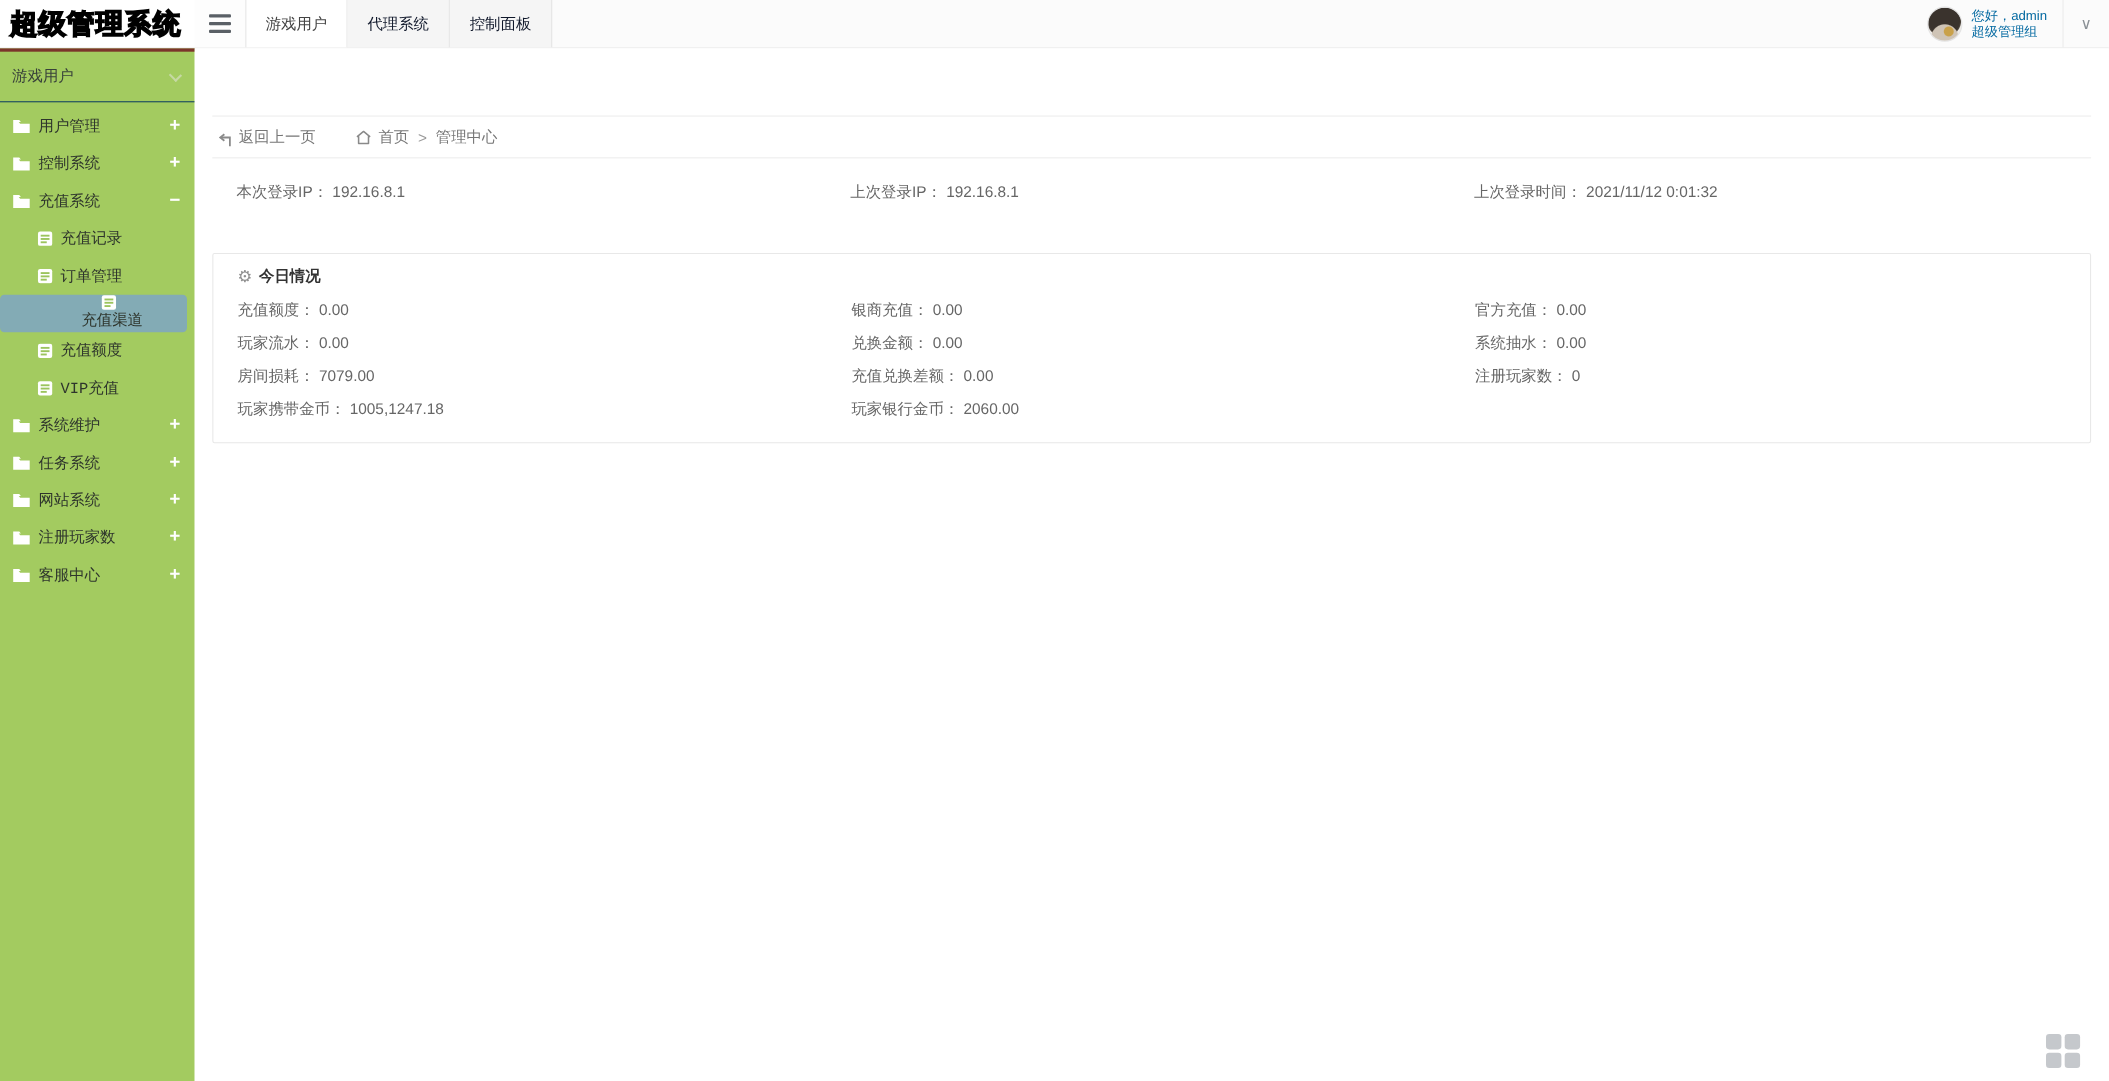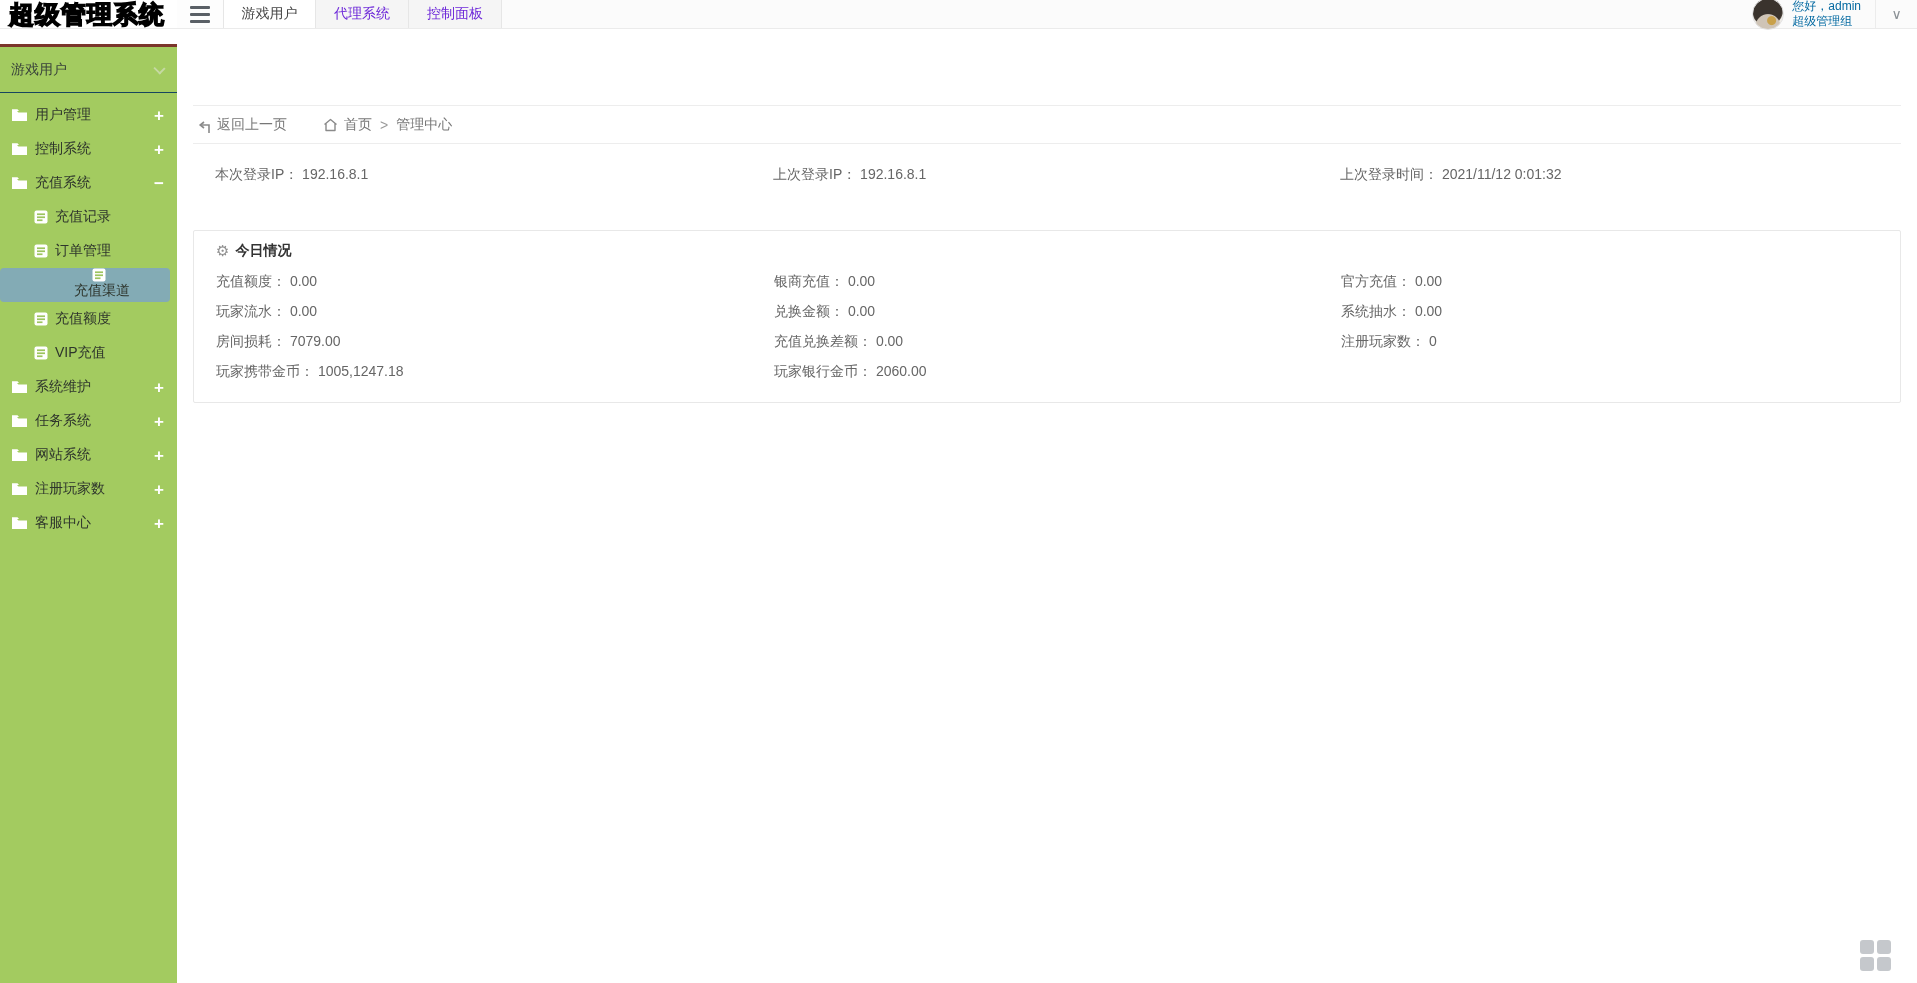--- a/index.html
+++ b/index.html
@@ -1,31 +1,31 @@
 <!DOCTYPE html>
 <html style="--sidebar-green: #a3cb60; --sidebar-selected: #83abb5; --sidebar-sep: #17465f; --sidebar-topline: #7b352b;"><head>
 <meta charset="utf-8">
 <style>
   * { margin:0; padding:0; box-sizing:border-box; }
   html,body { width:1917px; height:983px; overflow:hidden;
     font-family:"Liberation Sans","DejaVu Sans",sans-serif; background:#fff; }
 
   
-  .topbar { position:absolute; top:0; left:0; right:0; height:29px;
+  .topbar { position:absolute; top:0; left:0; right:0; height:44px;
     background:#fbfbfb; border-bottom:1px solid #ebebeb; display:flex; align-items:stretch; }
   .logo-box { width:177px; background:#fff; display:flex; align-items:center;
     padding-left:9px; }
   .logo-text { font-size:25px; font-weight:900; color:#000; letter-spacing:1px;
     -webkit-text-stroke:1.4px #000; white-space:nowrap; }
   .burger { width:46px; display:flex; flex-direction:column; justify-content:center;
     align-items:center; gap:4px; cursor:pointer; background:#fdfdfd; }
   .burger span { display:block; width:20px; height:3px; background:#5a6066; border-radius:1px; }
   .tabs { display:flex; align-items:stretch; }
   .tab { width:93px; display:flex; align-items:center; justify-content:center;
-    font-size:14px; color:#6d28d9; background:#f5f5f5; border-right:1px solid #e6e6e6;
+    font-size:14px; color:#0f172a; background:#f5f5f5; border-right:1px solid #e6e6e6;
     cursor:pointer; }
   .tab:first-child { border-left:1px solid #e6e6e6; }
   .tab.active { background:#fff; color:#444; }
   .user-area { margin-left:auto; display:flex; align-items:center; }
   .avatar { width:32px; height:32px; border-radius:50%; overflow:hidden;
     background:
       radial-gradient(circle at 62% 72%, #c9a14a 0 4px, transparent 5px),
       radial-gradient(circle at 50% 92%, #cfc4b6 0 12px, transparent 13px),
       radial-gradient(circle at 48% 38%, #3a332d 0 14px, #4a423a 15px, transparent 16px),
       radial-gradient(circle at 50% 50%, #efece7 0 16px, #e2e0dd 17px);
@@ -35,21 +35,21 @@
     justify-content:center; border-left:1px solid #ececec; margin-left:14px;
     color:#8b9196; font-size:14px; cursor:pointer; }
 
   
   .sidebar { position:absolute; top:44px; left:0; width:177px; bottom:0;
     background:var(--sidebar-green,#a3cb60); border-top:3px solid var(--sidebar-topline,#7b352b); }
   .side-header { position:relative; padding:14px 12px 13px 11px; font-size:14px; color:#38413a; }
   .side-header .chev { position:absolute; right:13px; top:17px; width:9px; height:9px;
     border-right:2px solid #c6d9a4; border-bottom:2px solid #c6d9a4; transform:rotate(45deg) scale(1,0.9); }
   .side-sep { border-bottom:1px solid var(--sidebar-sep,#17465f); }
-  .side-list { padding-top:5px; }
+  .side-list { padding-top:5px;font-family:Liberation Mono, monospace; }
   .side-item { position:relative; height:34px; display:flex; align-items:center;
     font-size:14px; color:#2e352c; cursor:pointer; }
   .side-item.folder { padding-left:11px; }
   .side-item.sub { padding-left:34px; }
   .side-item.selected { background:var(--sidebar-selected,#83abb5); border-radius:4px;
     margin-right:7px;flex-direction:column; }
   .side-item .icon { margin-right:7px; display:flex; }
   .side-item .badge { position:absolute; right:13px; color:#fff; font-size:17px;
     font-weight:bold; line-height:1; }
 

